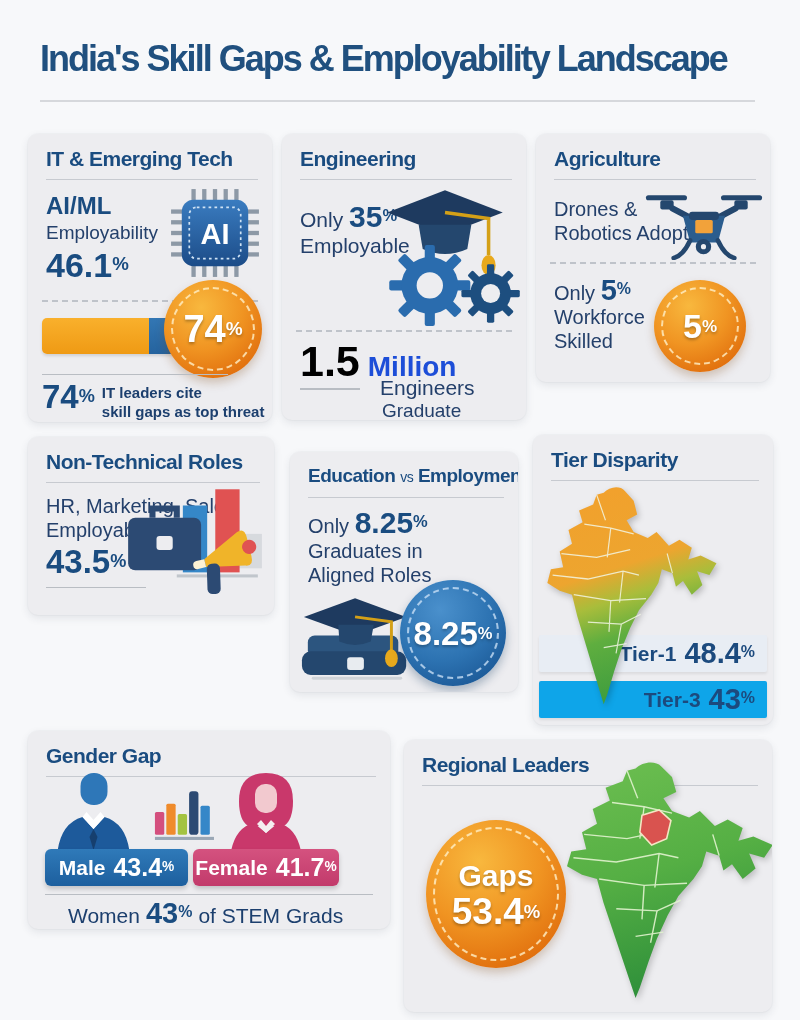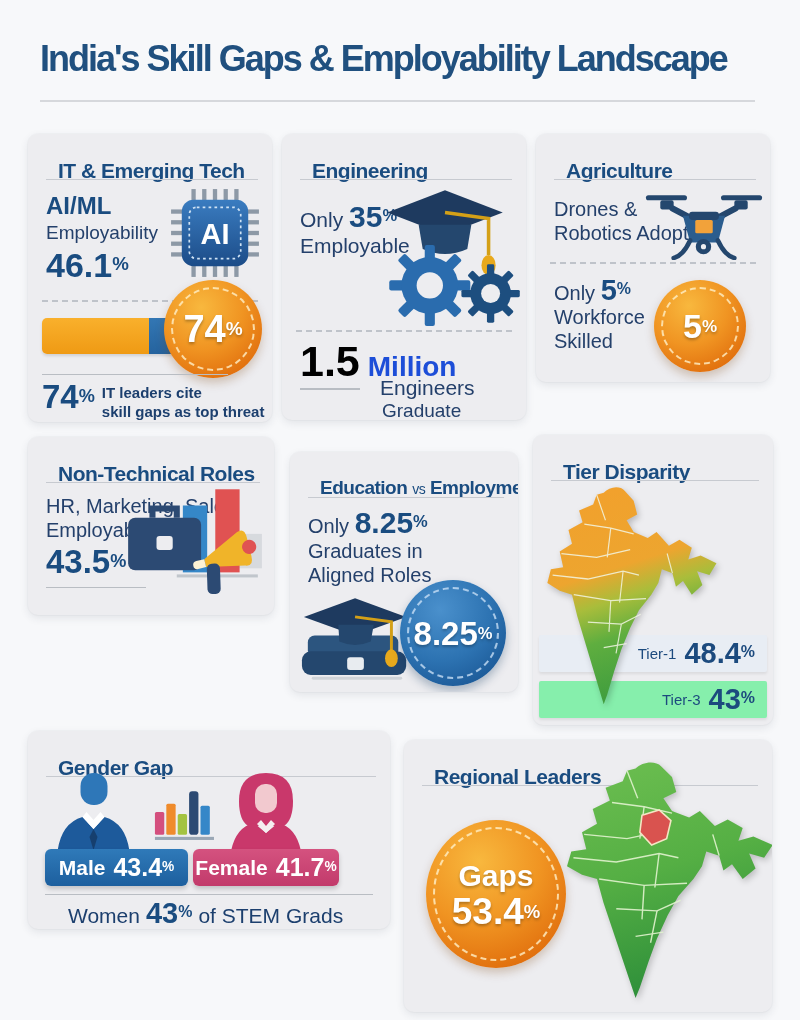--- a/index.html
+++ b/index.html
@@ -14,21 +14,21 @@
     font-size:36px; font-weight:bold; letter-spacing:-2px;
     color:#20507f; white-space:nowrap;
   }
   .title-rule { position:absolute; left:40px; right:45px; top:100px; height:2px; background:#d6d8dc; }
 
   
   .card {
     position:absolute; background:#ededf0; border-radius:10px; overflow:hidden;
     box-shadow:0 3px 8px rgba(40,50,70,.10), 0 0 0 1px rgba(0,0,0,.02);
   }
-  .card h2 { position:absolute; left:18px; top:13px; margin:12px; font-size:21px; font-weight:bold; color:#1a4c80; letter-spacing:-.5px; white-space:nowrap; }
+  .card h2 { position:absolute; left:18px; top:13px; margin:0; font-size:21px; font-weight:bold; color:#1a4c80; letter-spacing:-.5px; white-space:nowrap; }
   .head-rule { position:absolute; left:18px; right:14px; top:45px; height:1px; background:#c7cad0; }
   .abs { position:absolute; }
   .navy { color:#24406b; }
   .blue { color:#1a4c80; }
   .sup { font-size:.55em; vertical-align:.35em; font-weight:bold; }
   .dashed { position:absolute; border-top:2px dashed #bfc3ca; }
   .thin  { position:absolute; height:1px; background:#b9bdc3; }
 
   
   .badge { position:absolute; border-radius:50%; display:flex; flex-direction:column;
@@ -95,22 +95,22 @@
   #card-edu .badge-825 { left:110px; top:128px; width:106px; height:106px; }
   #card-edu .badge-825 .num { font-size:33px; }
 
   
   #card-tier .map { position:absolute; left:2px; top:50px; z-index:2;
                     filter:drop-shadow(2px 3px 3px rgba(0,0,0,.22)); }
   .tier-row { position:absolute; left:6px; right:6px; height:37px; z-index:1; border-radius:2px;
               display:flex; align-items:center; justify-content:flex-end; gap:8px; padding-right:12px;
               box-sizing:border-box; box-shadow:0 2px 3px rgba(0,0,0,.08); }
   .tier-row-1 { top:200px; background:#e8edf4; }
-  .tier-row-2 { top:246px; background:#86efac; }
-  .tier-label { font-size:15px; font-weight:normal; color:#1c4a7e;margin-left:32px; }
+  .tier-row-2 { top:246px; background:#0ea5e9; }
+  .tier-label { font-size:21px; font-weight:bold; color:#1c4a7e;margin-left:32px; }
   .tier-value { font-size:29px; font-weight:bold; color:#1c4a7e; line-height:1; }
 
   
   .gbar { position:absolute; top:118px; height:37px; border-radius:6px; display:flex;
           align-items:center; justify-content:center; gap:8px; color:#fff;
           box-shadow:0 3px 5px rgba(0,0,0,.18); }
   .gbar .lbl { font-size:21px; font-weight:bold; }
   .gbar .val { font-size:25px; font-weight:bold; }
   #gbar-male   { left:17px;  width:143px; background:linear-gradient(#2f7ab9,#1d5f9e); }
   #gbar-female { left:165px; width:146px; background:linear-gradient(#d4527f,#c23a6b); }

